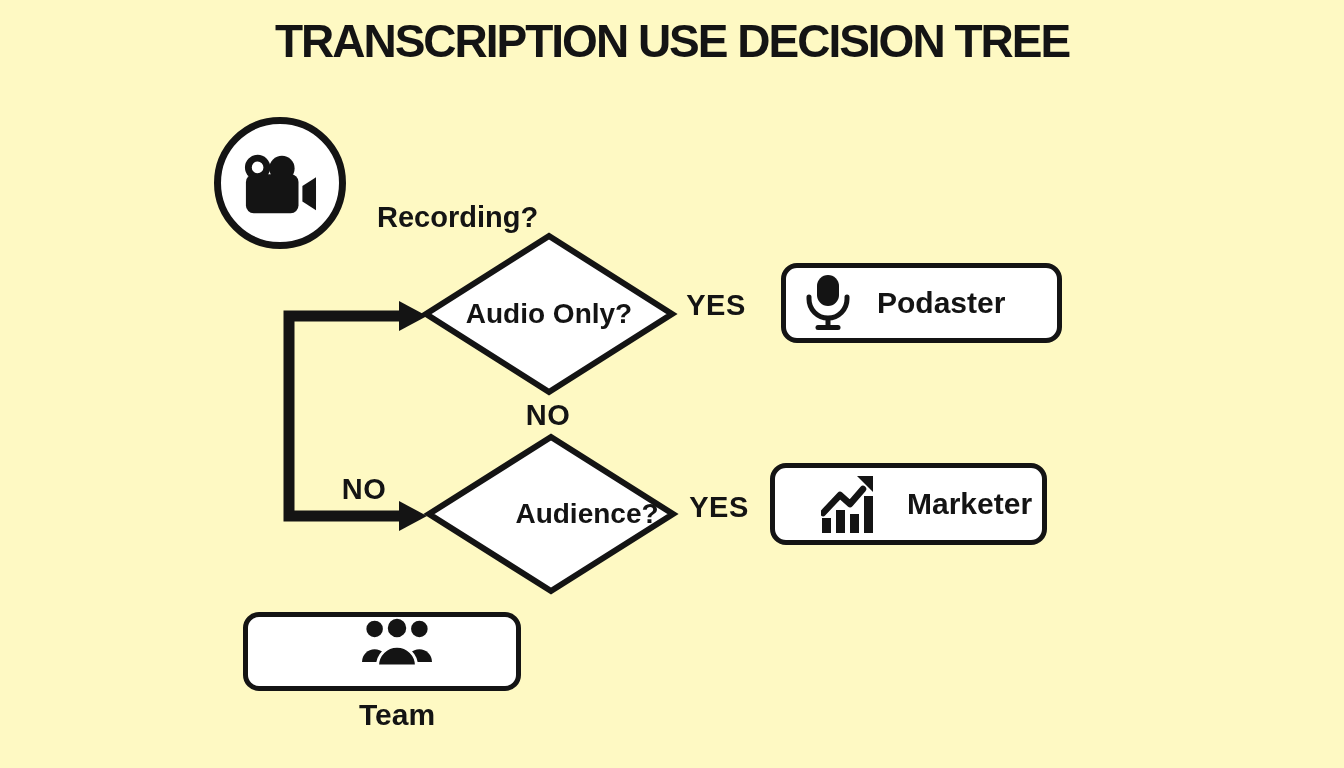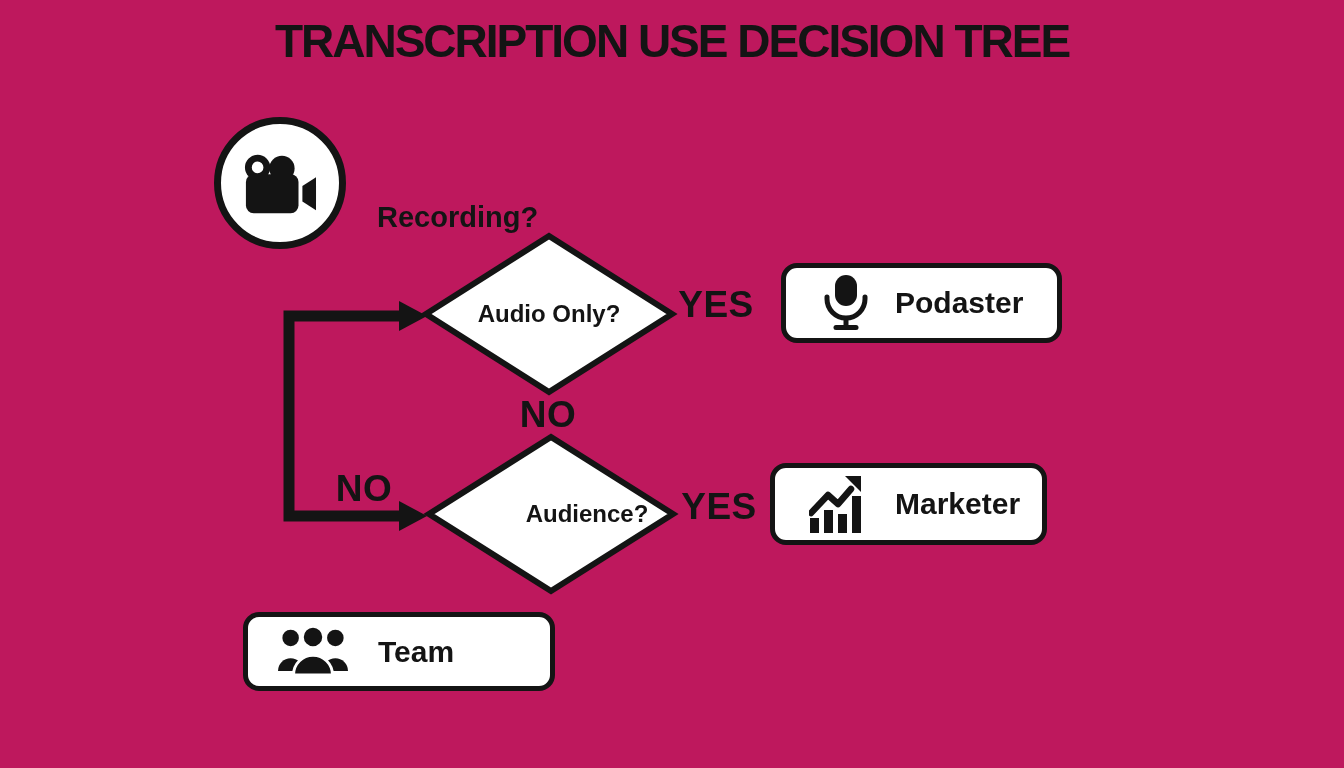--- a/index.html
+++ b/index.html
@@ -1,50 +1,50 @@
 <!DOCTYPE html>
 <html><head>
 <meta charset="utf-8">
 <style>
   html,body{margin:0;padding:0;background:#fdfdfd;}
   .canvas{
     position:relative;width:1344px;height:768px;overflow:hidden;
-    background:#be185d;color:#141414;
+    background:#fef9c3;color:#141414;
     font-family:"Liberation Sans","DejaVu Sans",sans-serif;
   }
   .title{
     position:absolute;left:0;top:14px;width:100%;
     text-align:center;font-size:46px;font-weight:bold;
     letter-spacing:-2px;margin:0;color:#141414;white-space:nowrap;
   }
   .layer{position:absolute;left:0;top:0;}
   .start-circle{
     position:absolute;left:214px;top:117px;width:132px;height:132px;
     border:7px solid #141414;border-radius:50%;background:#ffffff;
     box-sizing:border-box;display:flex;align-items:center;justify-content:center;
   }
   .vlabel{
     position:absolute;transform:translateY(-50%);
     font-weight:bold;font-size:29px;white-space:nowrap;color:#141414;margin-top:36px;
   }
   .clabel{
     position:absolute;transform:translate(-50%,-50%);
-    font-weight:bold;font-size:24px;white-space:nowrap;color:#141414;
+    font-weight:bold;font-size:28px;white-space:nowrap;color:#141414;
   }
-  .edge-label{font-size:37px;letter-spacing:0.5px;}
+  .edge-label{font-size:29px;letter-spacing:0.5px;}
   .outcome-box{
     position:absolute;box-sizing:border-box;
     border:5px solid #141414;border-radius:16px;background:#ffffff;
     display:flex;align-items:center;
   }
   .outcome-box .icon-slot{display:flex;align-items:center;justify-content:center;}
   .outcome-label{font-weight:bold;font-size:30px;color:#141414;white-space:nowrap;}
-  .box-podaster{left:781px;top:263px;width:281px;height:80px;padding-left:38px;gap:27px;}
-  .box-marketer{left:770px;top:463px;width:277px;height:82px;padding-left:34px;gap:34px;}
-  .box-team{left:243px;top:612px;width:312px;height:79px;padding-left:30px;gap:30px;}
+  .box-podaster{left:781px;top:263px;width:281px;height:80px;padding-left:20px;gap:27px;}
+  .box-marketer{left:770px;top:463px;width:277px;height:82px;padding-left:46px;gap:34px;}
+  .box-team{left:243px;top:612px;width:278px;height:79px;padding-left:30px;gap:30px;flex-direction:column;}
 </style>
 </head>
 <body>
 
 <div class="canvas">
 
   <h1 class="title">TRANSCRIPTION USE DECISION TREE</h1>
 
   <svg class="layer" width="1344" height="768" viewBox="0 0 1344 768">
     <path d="M402,316 H289 V516 H402" fill="none" stroke="#141414" stroke-width="11" stroke-linejoin="miter"></path>

